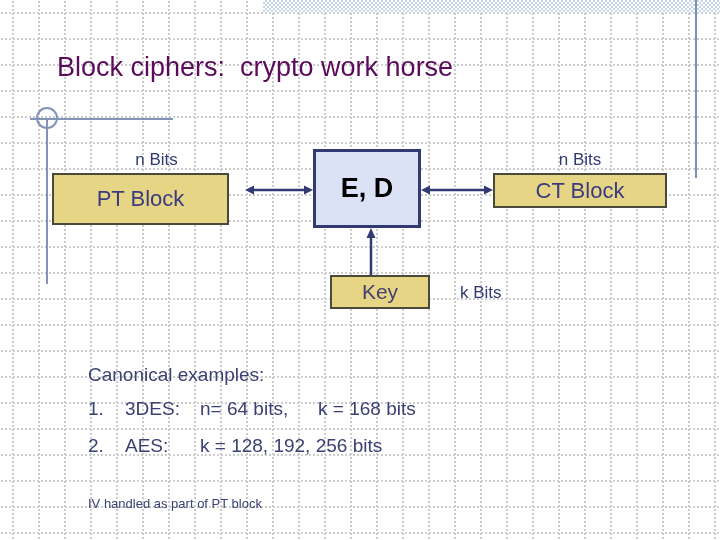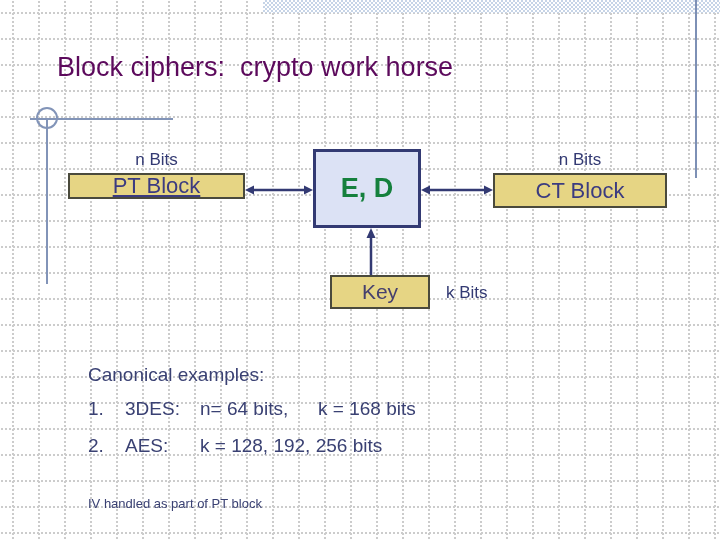--- a/index.html
+++ b/index.html
@@ -63,39 +63,39 @@
   .box {
     position: absolute;
     display: flex; align-items: center; justify-content: center;
     color: #3b3b80;
   }
   .yellow-box {
     background: #e6d584;
     border: 2px solid #4a4a3c;
     font-size: 22px;
   }
-  .pt-block { left: 68px; top: 173px; width: 177px; height: 26px; text-decoration: underline; }
+  .pt-block { left: 52px; top: 173px; width: 177px; height: 52px; }
   .ct-block { left: 493px; top: 173px; width: 174px; height: 35px; text-align: right; }
   .ed-box {
     left: 313px; top: 149px; width: 108px; height: 79px;
     background: #dce2f5;
     border: 3px solid #333a73;
-    color: #15803d;
+    color: #000000;
     font-size: 27px;
     font-weight: bold;
   }
   .key-box { left: 330px; top: 275px; width: 100px; height: 34px; font-size: 21px; color: #46406e; }
   .bits-label {
     position: absolute;
     font-size: 17px;
     color: #333a73;
   }
   .n-bits-left  { left: 68px;  top: 150px; width: 177px; text-align: center; }
   .n-bits-right { left: 493px; top: 150px; width: 174px; text-align: center; }
-  .k-bits { left: 402px; top: 283px; margin-left: 44px; }
+  .k-bits { left: 416px; top: 283px; margin-left: 44px; }
   svg.arrows {
     position: absolute; left: 0; top: 0;
     width: 720px; height: 540px;
     pointer-events: none;
   }
   
   .body-heading {
     position: absolute;
     left: 88px; top: 364px;
     font-size: 19px; color: #3a4173;

